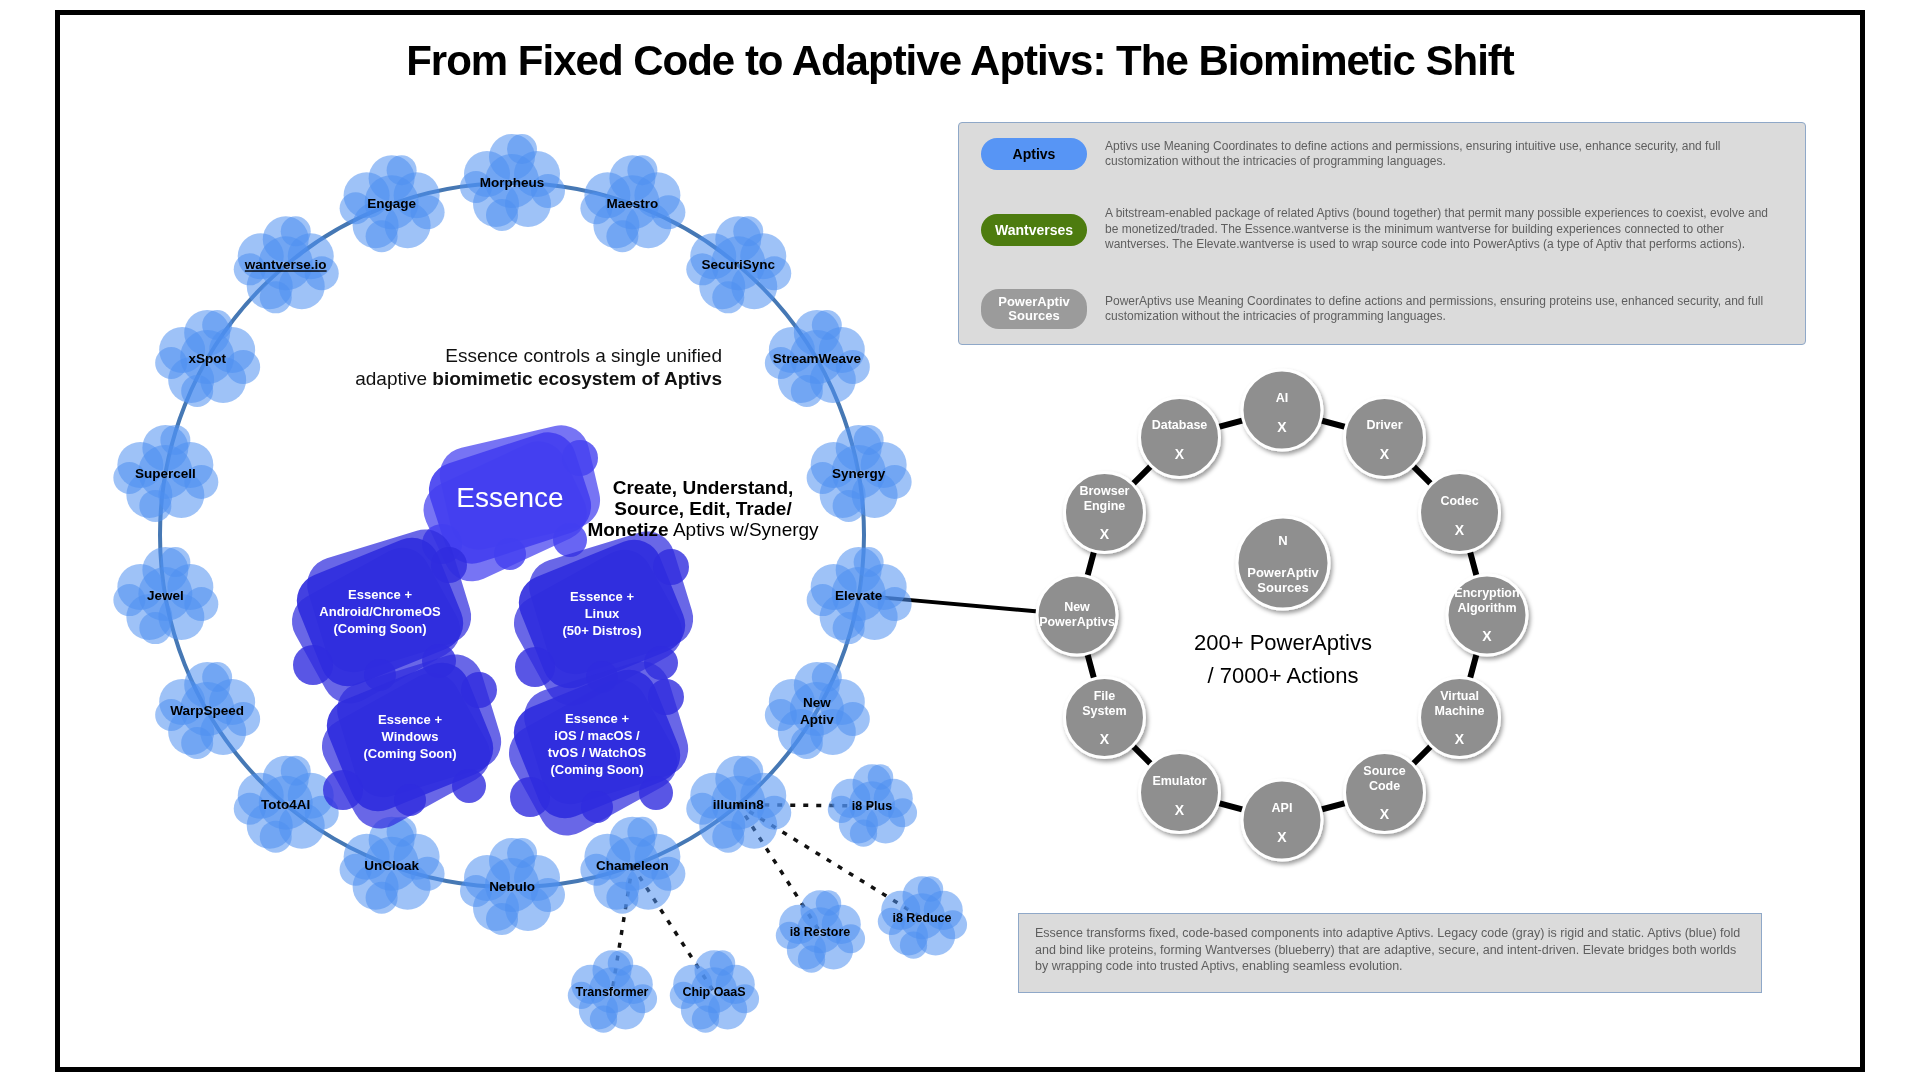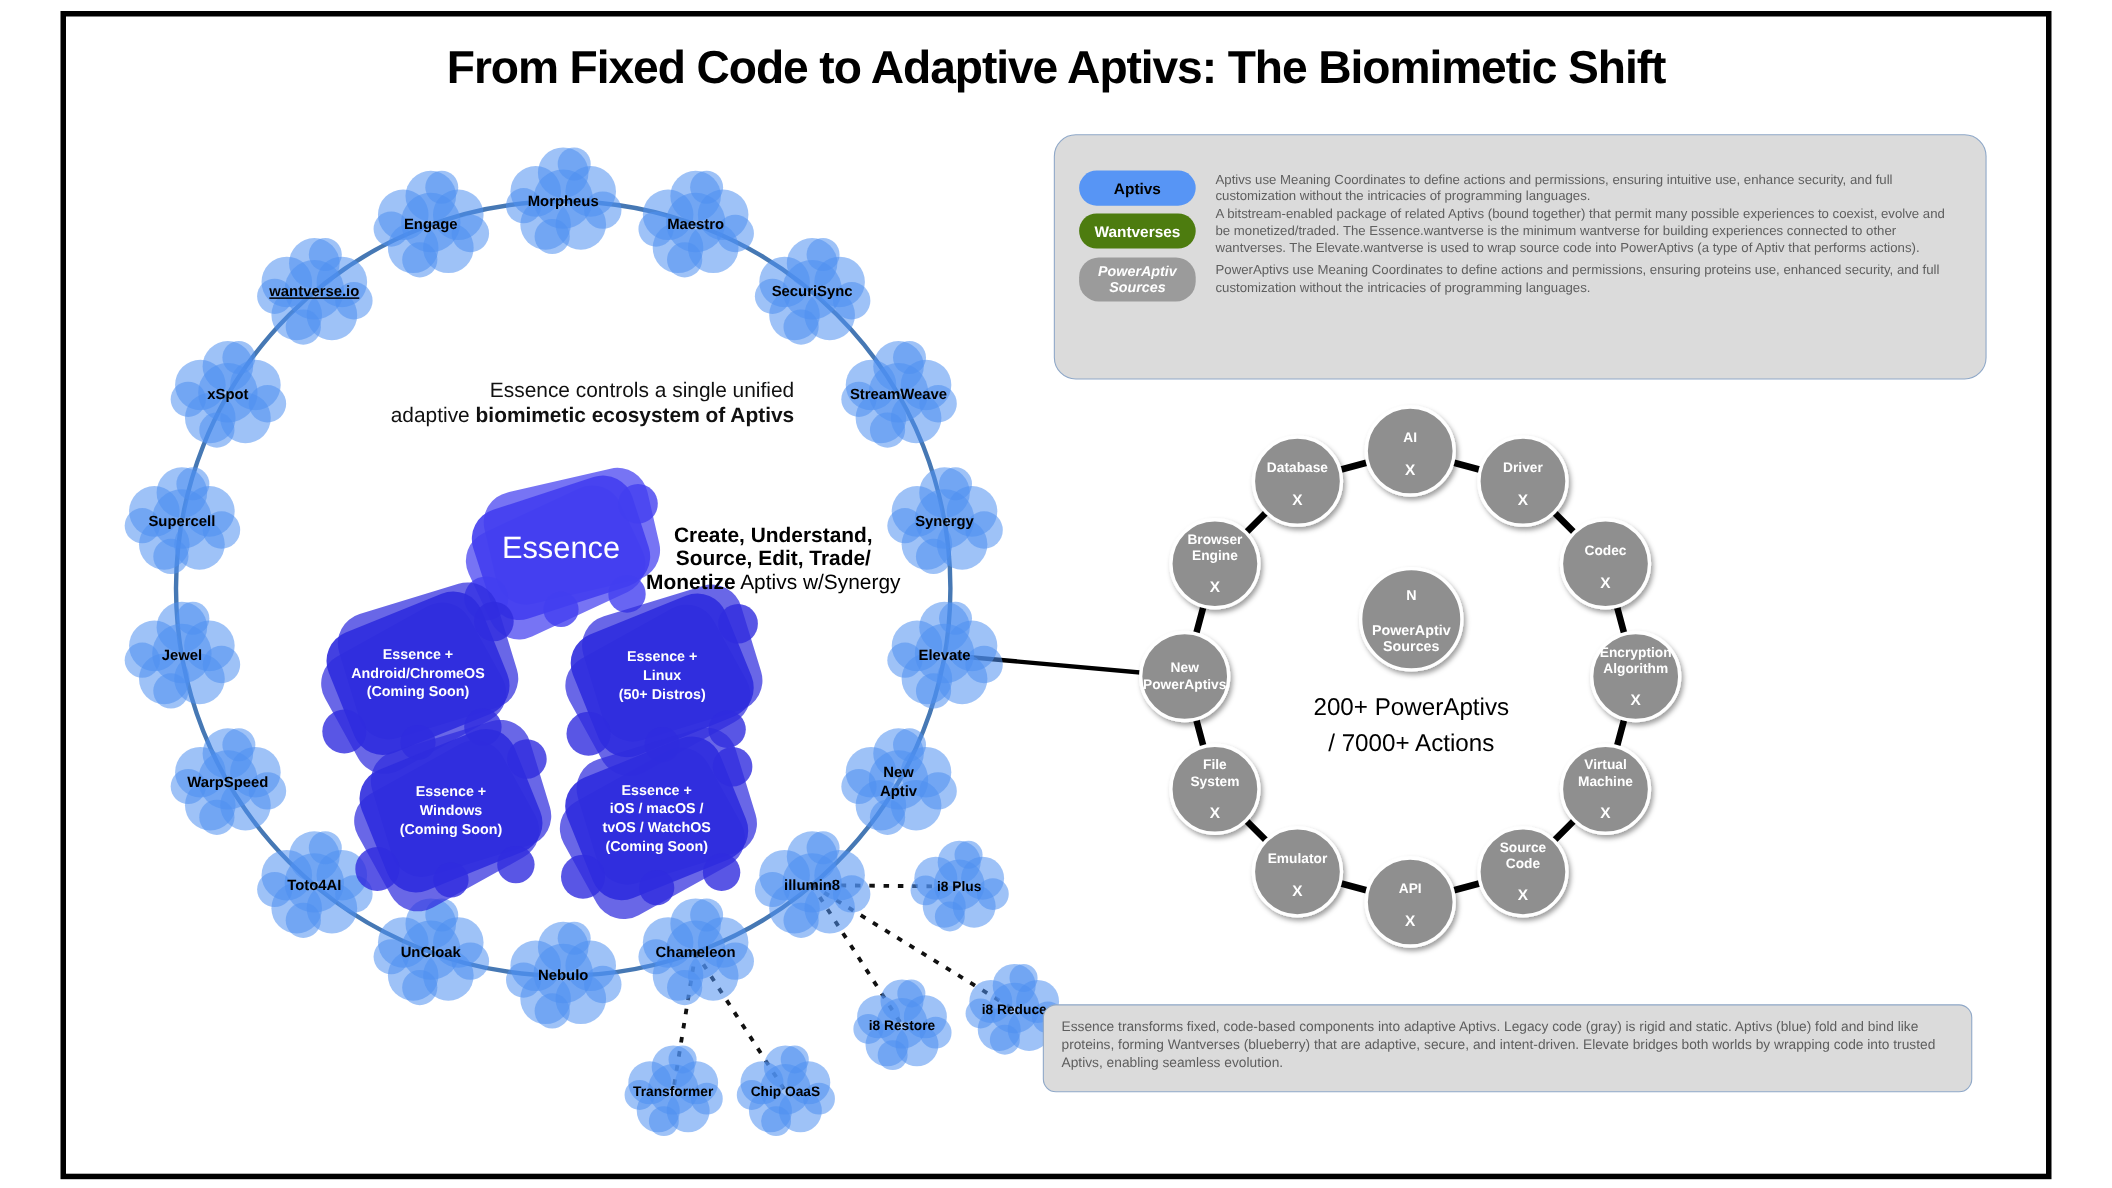--- a/index.html
+++ b/index.html
@@ -9,30 +9,30 @@
   .title{position:absolute;top:26px;left:0;width:1920px;text-align:center;
          font-size:42px;font-weight:700;letter-spacing:-1px;color:#000;margin-top:11px;}
   #diagram{position:absolute;left:0;top:0;}
   .eco{position:absolute;left:292px;top:344px;width:430px;text-align:right;
        font-size:19px;line-height:23px;color:#111;}
   .eco .muted{color:#8c8c8c;}
   .create{position:absolute;left:553px;top:477px;width:300px;text-align:center;
           font-size:19px;line-height:21px;font-weight:700;color:#000;}
   .create .reg{font-weight:400;}
   .panel{position:absolute;background:#DBDBDB;border:1.5px solid #8FA8C8;box-sizing:border-box;}
-  .legend{left:958px;top:122px;width:848px;height:223px;border-radius:20px;
-          display:flex;flex-direction:column;justify-content:flex-start;padding:32px 22px;}
+  .legend{left:958px;top:122px;width:848px;height:223px;border-radius:4px;
+          display:flex;flex-direction:column;justify-content:space-between;padding:15px 22px;}
   .lrow{display:flex;align-items:center;gap:18px;}
   .badge{flex:0 0 106px;box-sizing:border-box;padding:8px 5px;border-radius:18px;
          font-weight:700;font-size:14px;text-align:center;}
   .b1{background:#5795F5;color:#000;}
   .b2{background:#4d7c0f;color:#fff;}
-  .b3{background:#9B9B9B;color:#fff;font-size:13px;line-height:14px;padding:6px 4px;font-style:italic;}
+  .b3{background:#9B9B9B;color:#fff;font-size:13px;line-height:14px;padding:6px 4px;}
   .lrow p{margin:0;flex:1;font-size:12px;line-height:15.5px;color:#5E5E5E;}
-  .footer{left:948px;top:913px;width:845px;height:80px;border-radius:12px;padding:11px 16px;}
+  .footer{left:1018px;top:913px;width:744px;height:80px;border-radius:0;padding:11px 16px;}
   .footer p{margin:0;font-size:12.5px;line-height:16.5px;color:#5E5E5E;}
 </style>
 </head>
 <body>
 
 <div class="stage">
   <div class="frame"></div>
 
   <svg id="diagram" width="1920" height="1080" viewBox="0 0 1920 1080">
       <defs>

